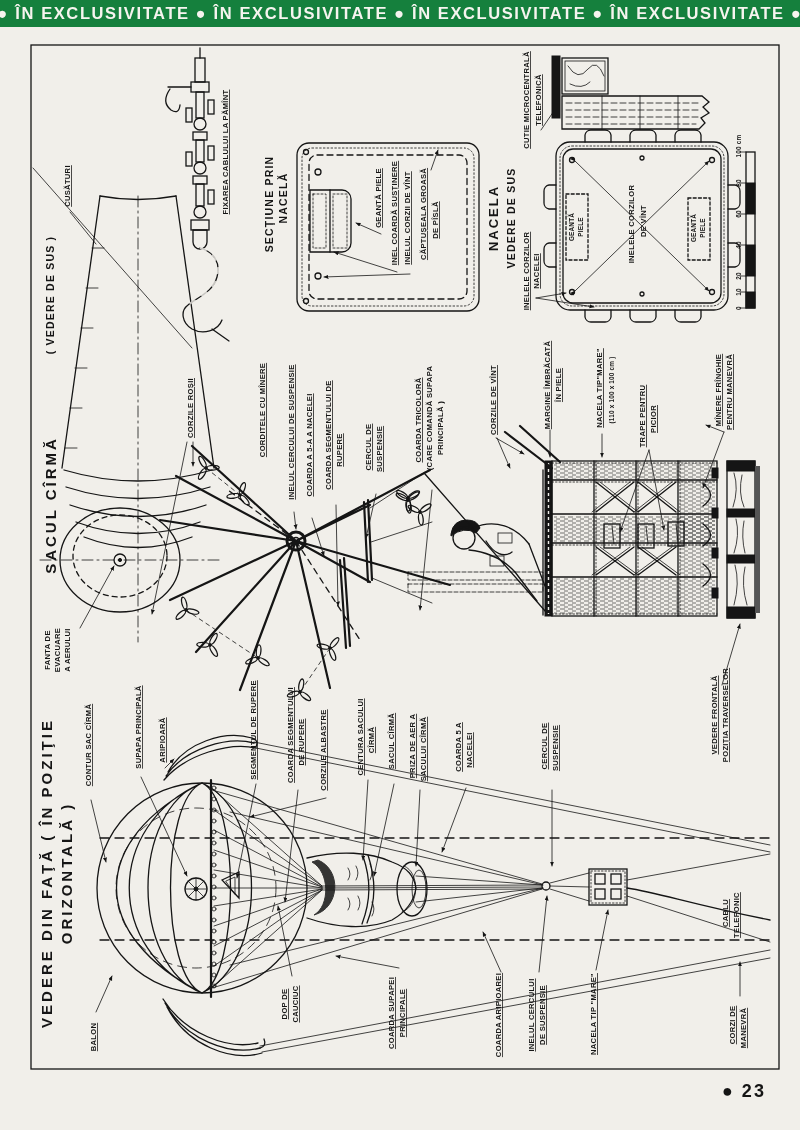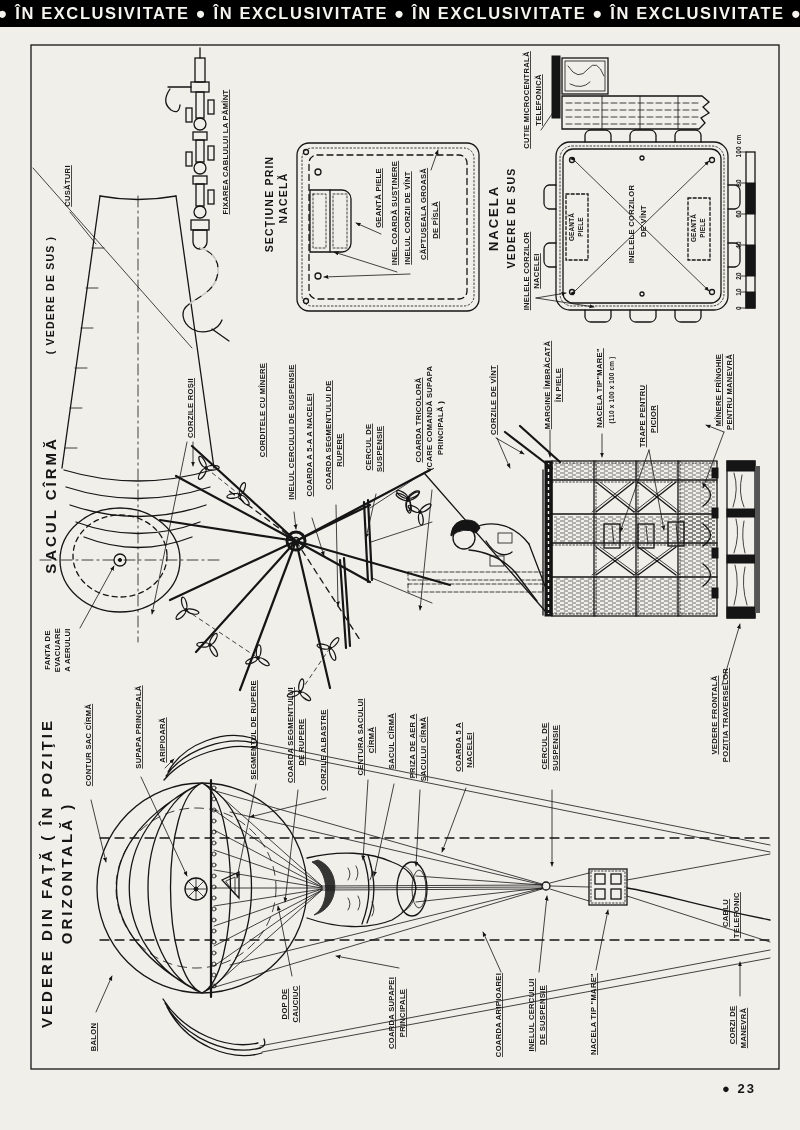--- a/index.html
+++ b/index.html
@@ -1,21 +1,21 @@
 <!DOCTYPE html>
 <html><head>
 <meta charset="utf-8">
 <style>
   html,body{margin:0;padding:0;}
   body{width:800px;height:1130px;position:relative;background:#f1efea;
        font-family:"Liberation Sans",sans-serif;overflow:hidden;}
-  #banner{position:absolute;left:0;top:0;width:800px;height:27px;background:#000000;
+  #banner{position:absolute;left:0;top:0;width:800px;height:27px;background:#15803d;
           color:#f6f4ef;display:flex;align-items:center;justify-content:center;
           font-weight:bold;font-size:16.5px;letter-spacing:1.6px;white-space:nowrap;}
-  #pageno{position:absolute;left:722px;top:1081px;font-weight:bold;font-size:13px;
+  #pageno{position:absolute;left:722px;top:1081px;font-weight:bold;font-size:18px;
           color:#151515;letter-spacing:2px;}
   svg{position:absolute;left:0;top:0;}
   svg text{font-family:"Liberation Sans",sans-serif;fill:#151515;}
   .l{font-size:7.6px;font-weight:bold;letter-spacing:.3px;text-decoration:underline;}
   .ln{font-size:7.6px;font-weight:bold;letter-spacing:.3px;}
   .s{font-size:6.4px;font-weight:bold;letter-spacing:.2px;}
   .t1{font-size:15px;font-weight:bold;letter-spacing:3px;}
   .t1b{font-size:13px;font-weight:bold;letter-spacing:2px;}
   .t2{font-size:10.5px;font-weight:bold;letter-spacing:1.2px;}
   .k{stroke:#151515;fill:none;stroke-width:1.3;stroke-linecap:round;}

